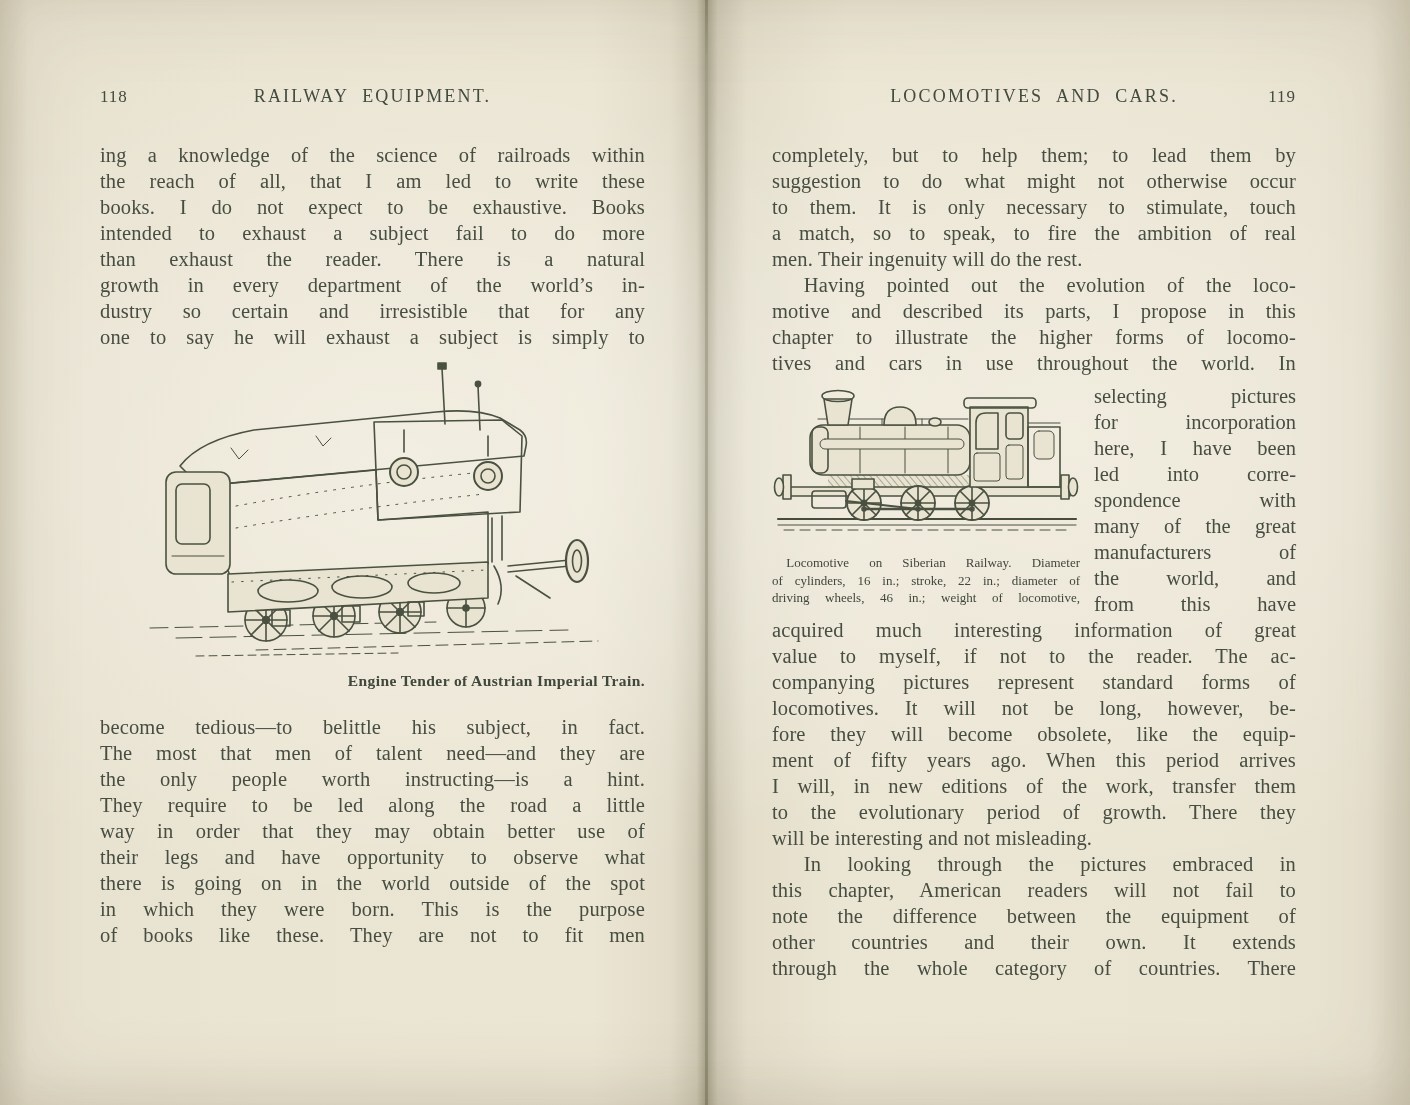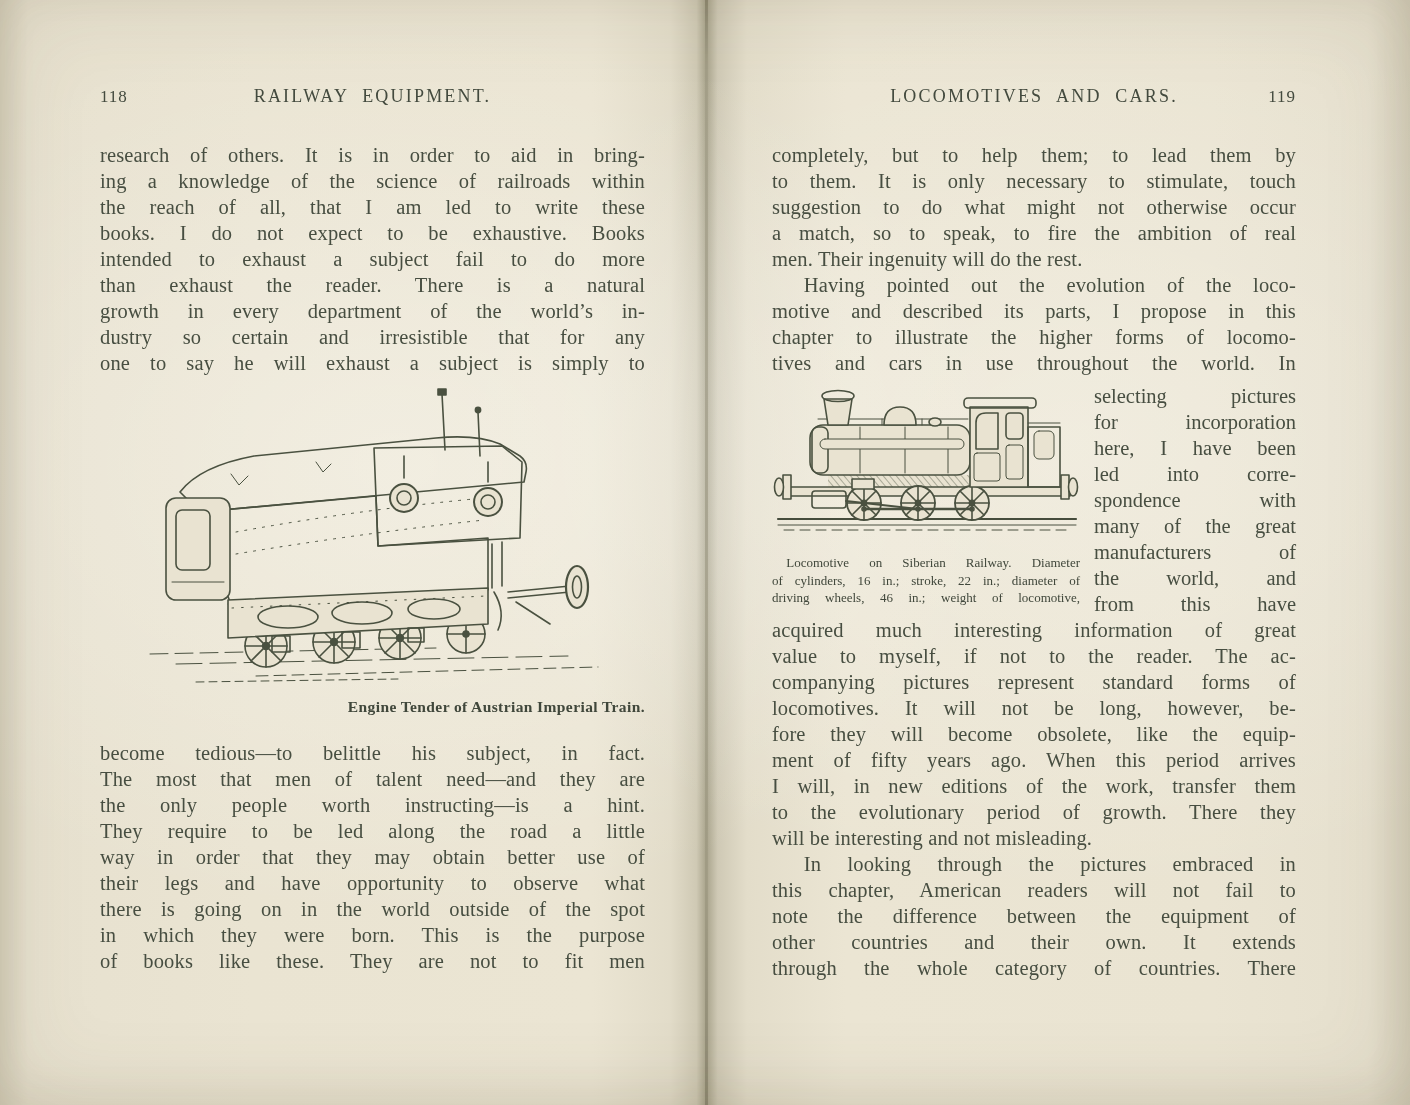--- a/index.html
+++ b/index.html
@@ -82,21 +82,20 @@
 <div class="book">
   <div class="gutter-line"></div>
 
   <div class="page page-left">
     <div class="running-head">
       <span class="num">118</span>
       <span class="title">RAILWAY EQUIPMENT.</span>
     </div>
 
     <div class="tblock">
-        <div class="tline">research of others.  It is in order to aid in bring-</div>
         <div class="tline">ing a knowledge of the science of railroads within</div>
         <div class="tline">the reach of all, that I am led to write these</div>
         <div class="tline">books.  I do not expect to be exhaustive.  Books</div>
         <div class="tline">intended to exhaust a subject fail to do more</div>
         <div class="tline">than exhaust the reader.  There is a natural</div>
         <div class="tline">growth in every department of the world’s in-</div>
         <div class="tline">dustry so certain and irresistible that for any</div>
         <div class="tline">one to say he will exhaust a subject is simply to</div>
       </div>
 
@@ -223,22 +222,22 @@
   </div>
 
   <div class="page page-right">
     <div class="running-head">
       <span class="title">LOCOMOTIVES AND CARS.</span>
       <span class="num">119</span>
     </div>
 
     <div class="tblock">
         <div class="tline">completely, but to help them; to lead them by</div>
+        <div class="tline">suggestion to do what might not otherwise occur</div>
         <div class="tline">to them.  It is only necessary to stimulate, touch</div>
-        <div class="tline">suggestion to do what might not otherwise occur</div>
         <div class="tline">a match, so to speak, to fire the ambition of real</div>
       </div>
     <div class="tblock tline-left">men.  Their ingenuity will do the rest.</div>
 
     <div class="tblock indent-first">
         <div class="tline">Having pointed out the evolution of the loco-</div>
         <div class="tline">motive and described its parts, I propose in this</div>
         <div class="tline">chapter to illustrate the higher forms of locomo-</div>
         <div class="tline">tives and cars in use throughout the world.  In</div>
       </div>

